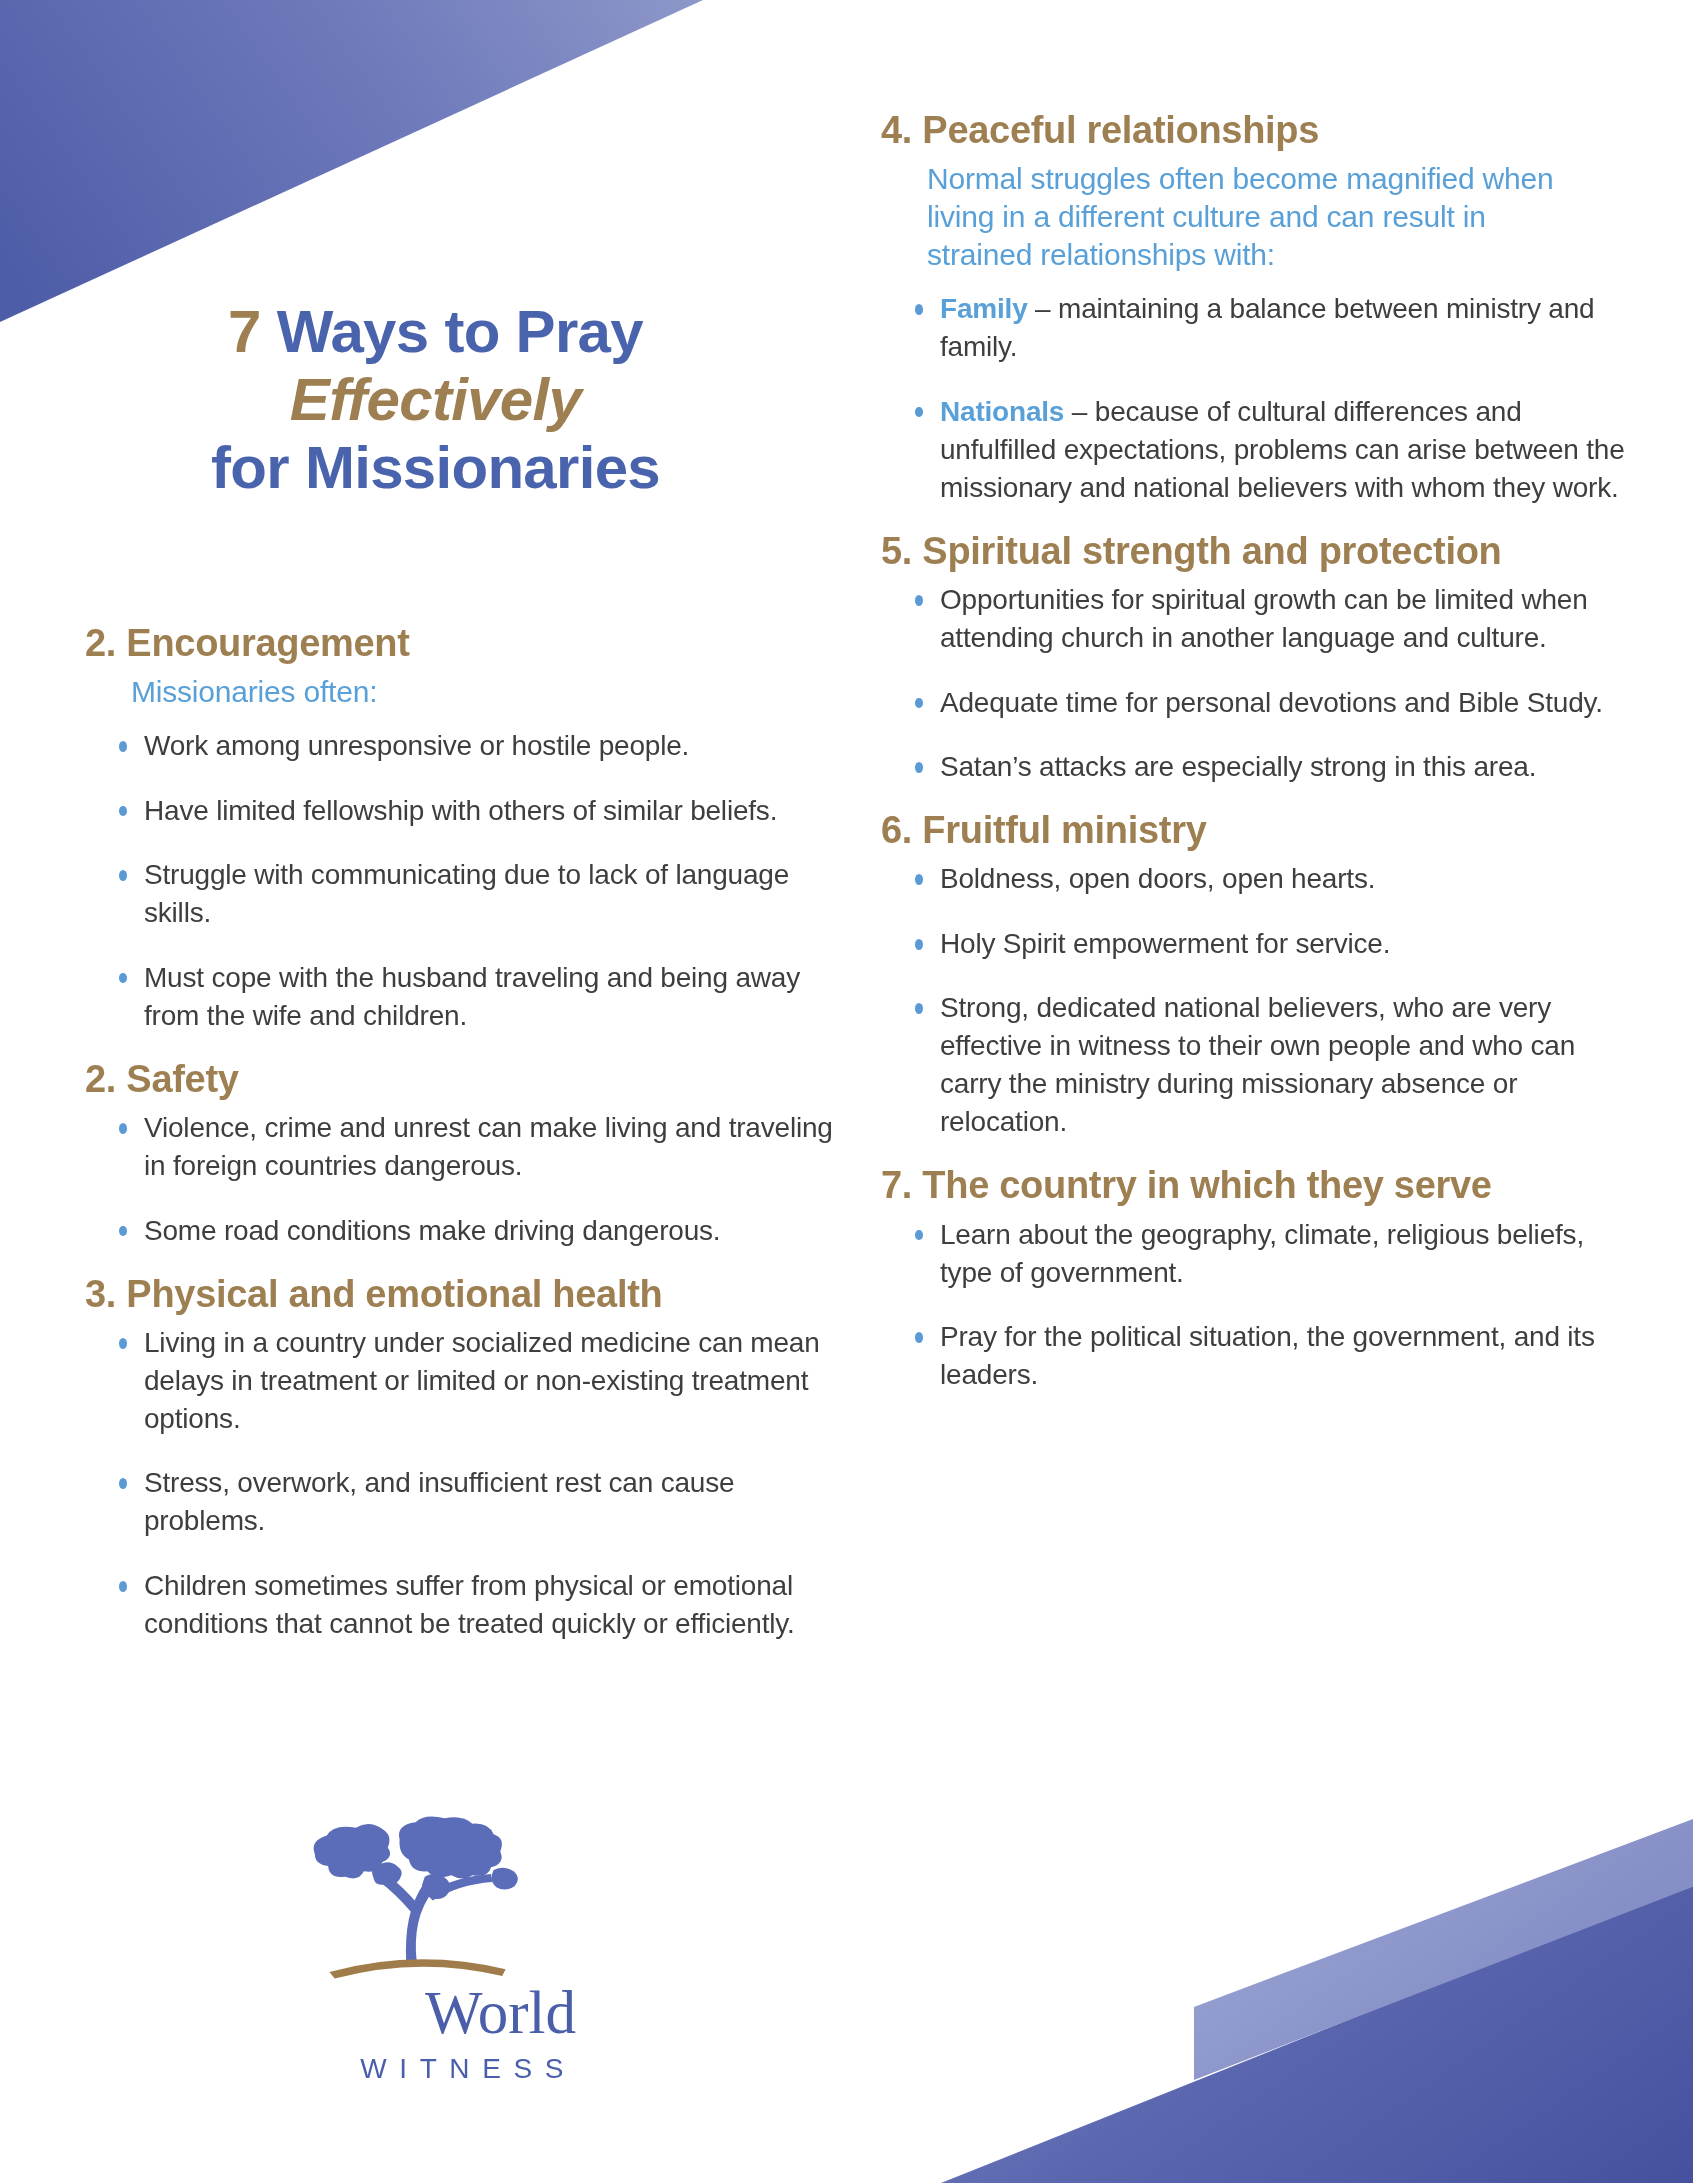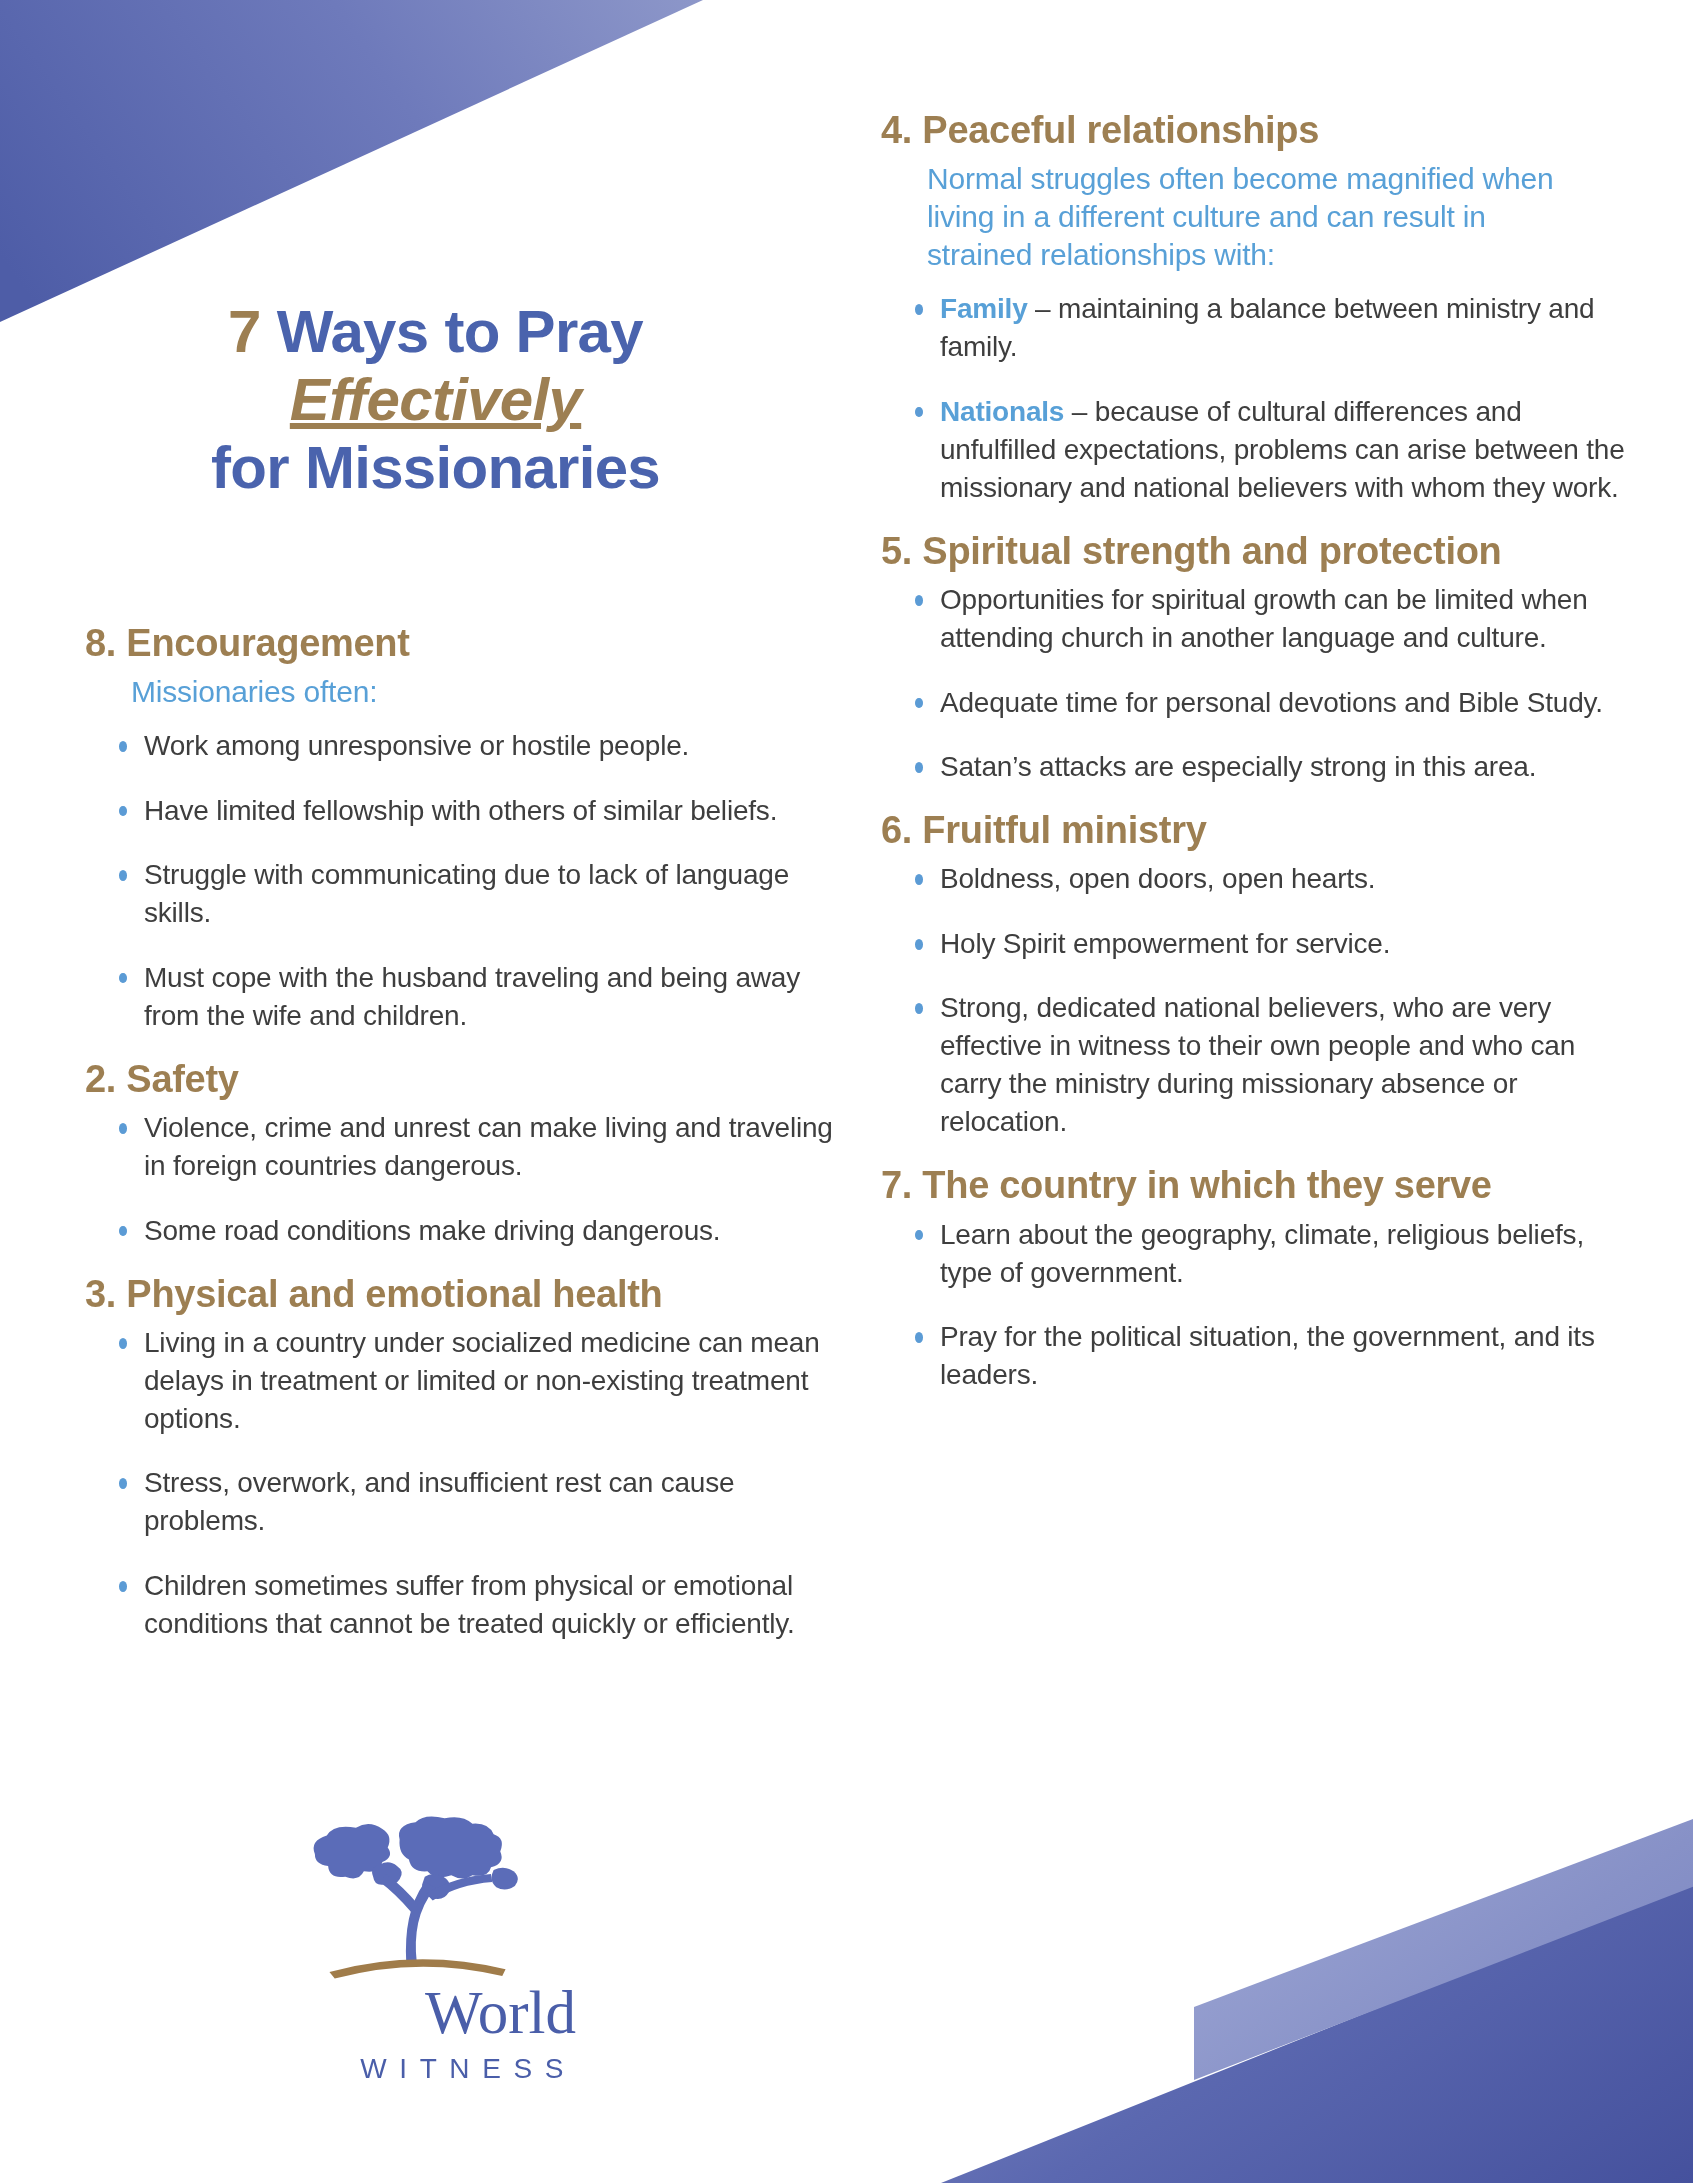--- a/index.html
+++ b/index.html
@@ -29,21 +29,21 @@
   }
   
   .title-block{
     position:absolute;left:85px;top:298px;width:701px;
     text-align:center;font-weight:bold;
     font-size:60px;line-height:1.13;
     color:var(--title_blue);
     letter-spacing:-0.7px;
   }
   .title-block .tan{color:var(--accent_tan);}
-  .title-block .line2{color:var(--accent_tan);font-style:italic;text-decoration:underline;}
+  .title-block .line2{color:var(--accent_tan);font-style:italic;}
   
   .col{position:absolute;}
   .col-left{left:85px;top:622px;width:764px;}
   .col-right{left:881px;top:109px;width:748px;}
   .section + .section{margin-top:23px;}
   .sec-header{
     margin:0 0 8px 0;
     font-size:38px;line-height:1.14;font-weight:bold;
     color:var(--accent_tan);
     letter-spacing:-0.3px;
@@ -105,21 +105,21 @@
   <div class="deco-br-band"></div>
 
   <div class="title-block">
     <div><span class="tan">7</span><span> Ways to Pray</span></div>
     <div class="line2">Effectively</div>
     <div>for Missionaries</div>
   </div>
 
   <div class="col col-left">
       <div class="section">
-        <h2 class="sec-header">8. Encouragement</h2>
+        <h2 class="sec-header">2. Encouragement</h2>
         <p class="sec-subtitle">Missionaries often:</p>
         <div class="bullet">
           <span class="dot"></span>
           <p class="btext">Work among unresponsive or hostile people.</p>
         </div>
         <div class="bullet">
           <span class="dot"></span>
           <p class="btext">Have limited fellowship with others of similar beliefs.</p>
         </div>
         <div class="bullet">

